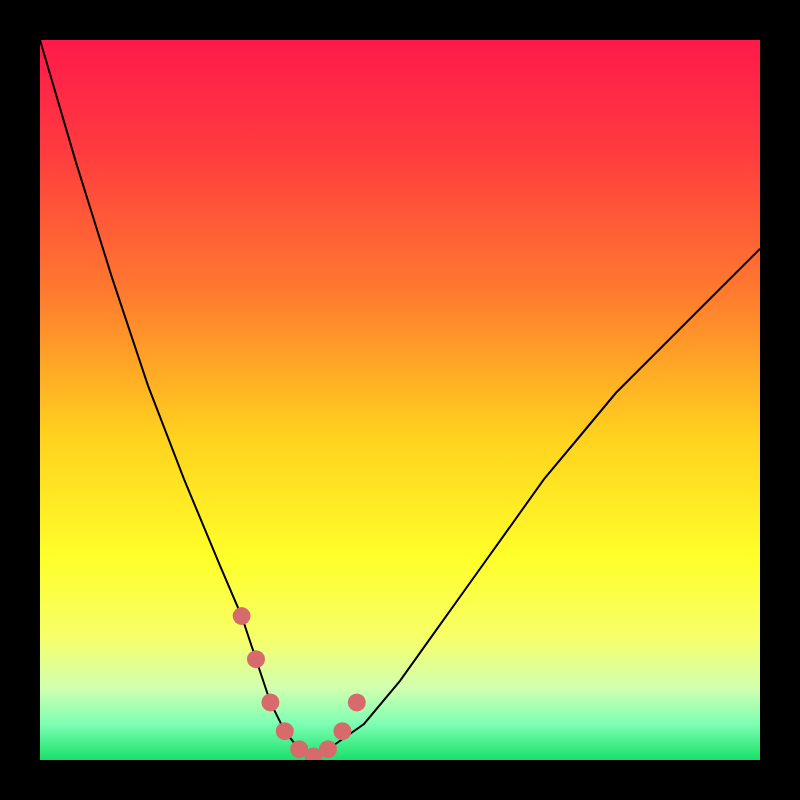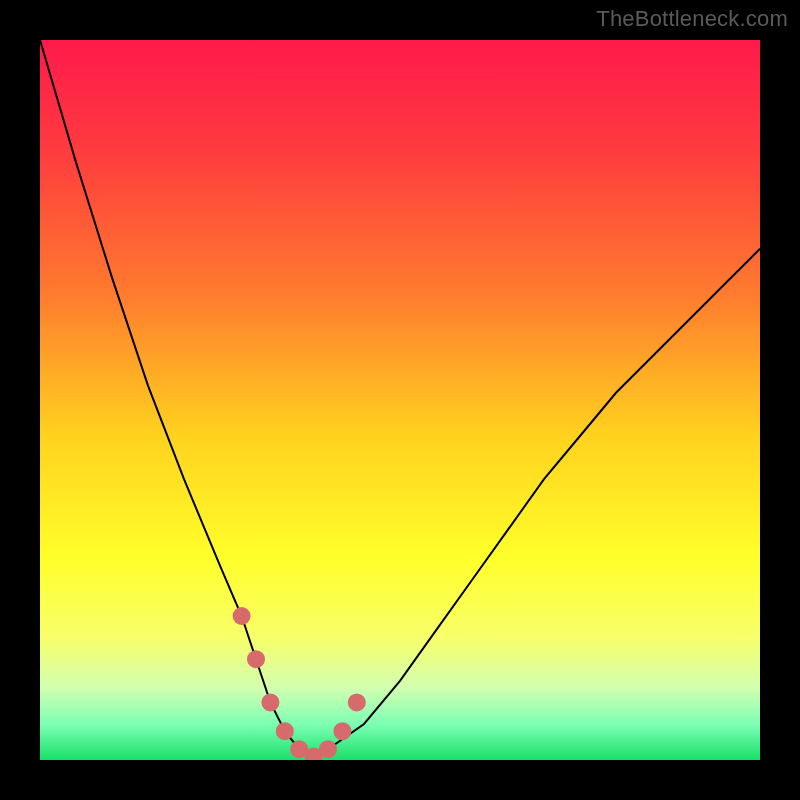--- a/index.html
+++ b/index.html
@@ -41,21 +41,20 @@
     font-size: 22px;
     font-weight: 500;
     letter-spacing: 0.2px;
   }
 </style>
 </head>
 <body>
 
 <div class="frame">
 
-  <div class="attribution">TheBottleneck.com</div>
 
   <div class="plot-area">
 
     <svg class="gradient-bg" viewBox="0 0 720 720" preserveAspectRatio="none">
       <defs>
         <linearGradient id="bg-grad" x1="0" y1="0" x2="0" y2="1">
             <stop offset="0%" stop-color="#ff1a4b"></stop>
             <stop offset="15%" stop-color="#ff3a3f"></stop>
             <stop offset="35%" stop-color="#ff7a2f"></stop>
             <stop offset="55.00000000000001%" stop-color="#ffd21e"></stop>

